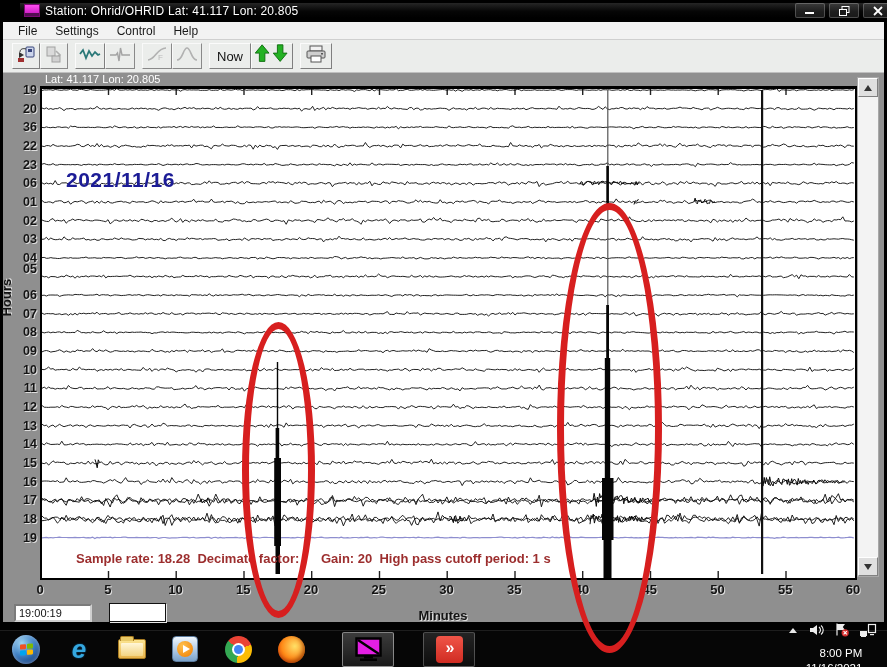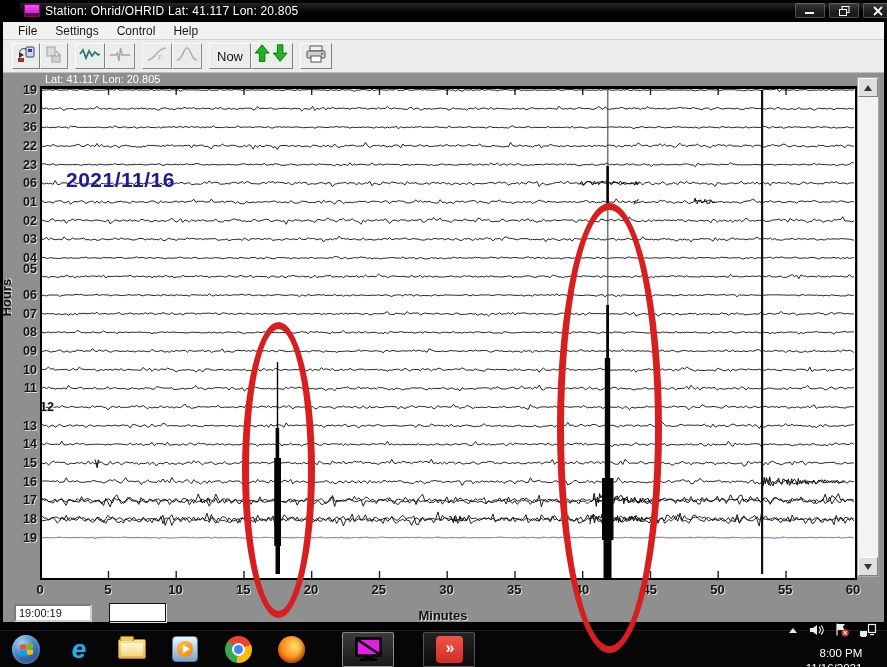--- a/index.html
+++ b/index.html
@@ -228,21 +228,21 @@
         <div class="hour-lab" style="left: 5px; top: 213.55px;">02</div>
         <div class="hour-lab" style="left: 5px; top: 232.2px;">03</div>
         <div class="hour-lab" style="left: 5px; top: 250.85px;">04</div>
         <div class="hour-lab" style="left: 5px; top: 262px;">05</div>
         <div class="hour-lab" style="left: 5px; top: 288.15px;">06</div>
         <div class="hour-lab" style="left: 5px; top: 306.8px;">07</div>
         <div class="hour-lab" style="left: 5px; top: 325.45px;">08</div>
         <div class="hour-lab" style="left: 5px; top: 344.1px;">09</div>
         <div class="hour-lab" style="left: 5px; top: 362.75px;">10</div>
         <div class="hour-lab" style="left: 5px; top: 381.4px;">11</div>
-        <div class="hour-lab" style="left: 22px; top: 400.05px;">12</div>
+        <div class="hour-lab" style="left: 5px; top: 400.05px;">12</div>
         <div class="hour-lab" style="left: 5px; top: 418.7px;">13</div>
         <div class="hour-lab" style="left: 5px; top: 437.35px;">14</div>
         <div class="hour-lab" style="left: 5px; top: 456px;">15</div>
         <div class="hour-lab" style="left: 5px; top: 474.65px;">16</div>
         <div class="hour-lab" style="left: 5px; top: 493.3px;">17</div>
         <div class="hour-lab" style="left: 5px; top: 511.95px;">18</div>
         <div class="hour-lab" style="left: 5px; top: 530.6px;">19</div>
       </div>
 
     <div id="plot">
@@ -316,20 +316,21 @@
           <rect x="234.2" y="372" width="6.8" height="88" fill="#050505"></rect>
           <rect x="235.5" y="460" width="4.5" height="28" fill="#050505"></rect>
           <rect x="566.3" y="80" width="2.6" height="38" fill="#050505"></rect>
           <rect x="566.2" y="219" width="2.8" height="58" fill="#050505"></rect>
           <rect x="564.8" y="272" width="5.4" height="125" fill="#050505"></rect>
           <rect x="562" y="392" width="11.5" height="62" fill="#050505"></rect>
           <rect x="563.5" y="452" width="8" height="40" fill="#050505"></rect>
         </svg>
     </div>
     <div id="date-label">2021/11/16</div>
+    <div id="info-label">Sample rate: 18.28  Decimate factor:      Gain: 20  High pass cutoff period: 1 s</div>
 
     <div id="vscroll">
       <span class="sbtn up">
           <span class="tri-up"></span>
         </span>
       <span class="sbtn down">
           <span class="tri-down"></span>
         </span>
     </div>
 

